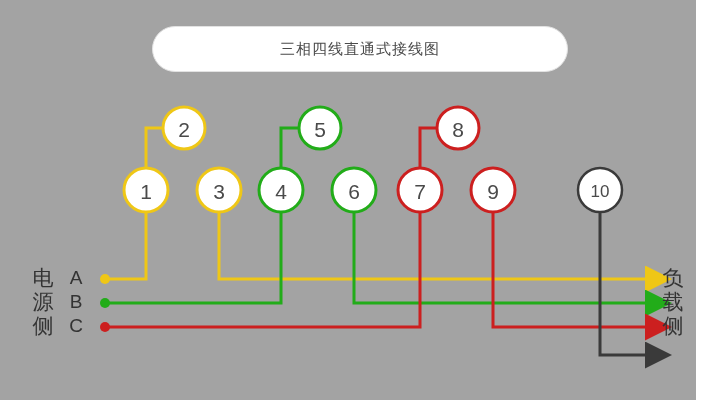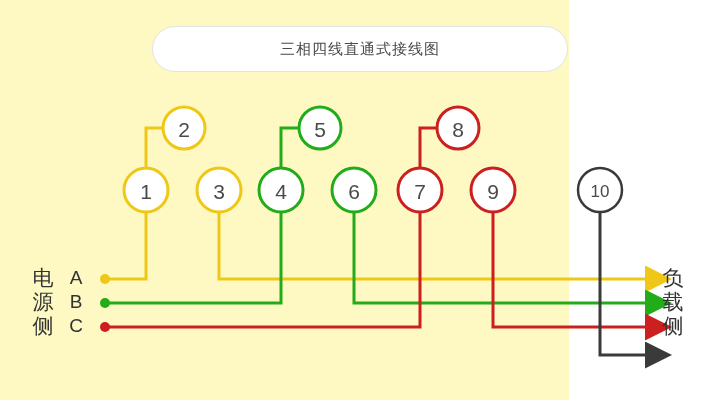--- a/index.html
+++ b/index.html
@@ -9,23 +9,23 @@
   }
   body {
     width: 720px;
     height: 400px;
     font-family: "Liberation Sans", sans-serif;
     overflow: hidden;
     position: relative;
   }
   #stage {
     position: relative;
-    width: 569px;
+    width: 696px;
     height: 400px;
-    background: #fef9c3;
+    background: #a3a3a3;
   }
   
   .title-pill {
     position: absolute;
     left: 152px;
     top: 26px;
     width: 416px;
     height: 46px;
     border: 1px solid #e2e2e2;
     border-radius: 23px;

